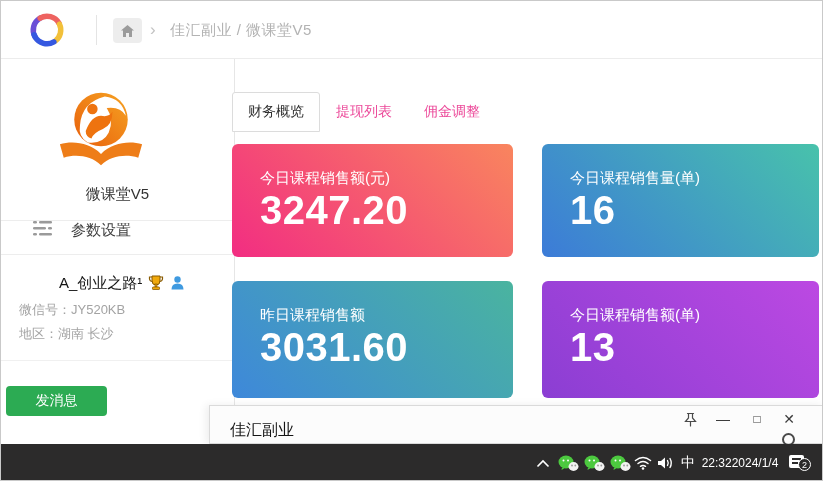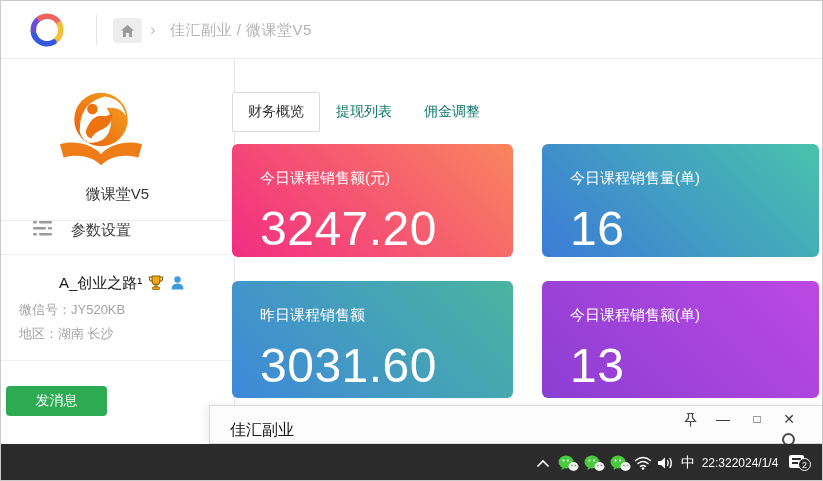--- a/index.html
+++ b/index.html
@@ -36,28 +36,28 @@
   .p-name { font-size:15px; color:#151515;margin-left:40px; }
   .p-line { padding-left:18px; margin-top:6px; font-size:13px; color:#a3a3a3; }
   .p-divider { margin-top:17px; width:100%; border-top:1px solid #f0f0f0; }
   .send-btn { position:absolute; left:5px; top:327px; width:101px; height:30px;
               background:#2cab53; border:none; border-radius:4px; color:#fff;
               font-size:14px; cursor:pointer; font-family:inherit; }
 
   
   .tabs { position:absolute; left:231px; top:91px; display:flex; }
   .tab { width:88px; height:40px; display:flex; align-items:center; justify-content:center;
-         font-size:14px; color:#0f766e; cursor:pointer; }
+         font-size:14px; color:#ec4899; cursor:pointer; }
   .tab.active { background:#fff; border:1px solid #dcdcdc; border-radius:3px 3px 0 0;
                 color:#2f2f2f; }
 
   
   .card { position:absolute; border-radius:6px; color:#fff; padding:25px 0 0 28px; }
   .card .ct { font-size:15px; }
-  .card .cv { font-size:48px; font-weight:400; margin-top:13px; letter-spacing:.5px; }
+  .card .cv { font-size:40px; font-weight:700; letter-spacing:.5px; }
   .card1 { left:231px; top:143px; width:281px; height:113px;
            background:linear-gradient(45deg,#f22d82,#f9855e); }
   .card2 { left:541px; top:143px; width:277px; height:113px;
            background:linear-gradient(45deg,#3c7bd8,#48c2ab); }
   .card3 { left:231px; top:280px; width:281px; height:117px;
            background:linear-gradient(45deg,#3e88da,#4ab49f); }
   .card4 { left:541px; top:280px; width:277px; height:117px;
            background:linear-gradient(45deg,#8b3ed3,#bc49e2); }
 
   

